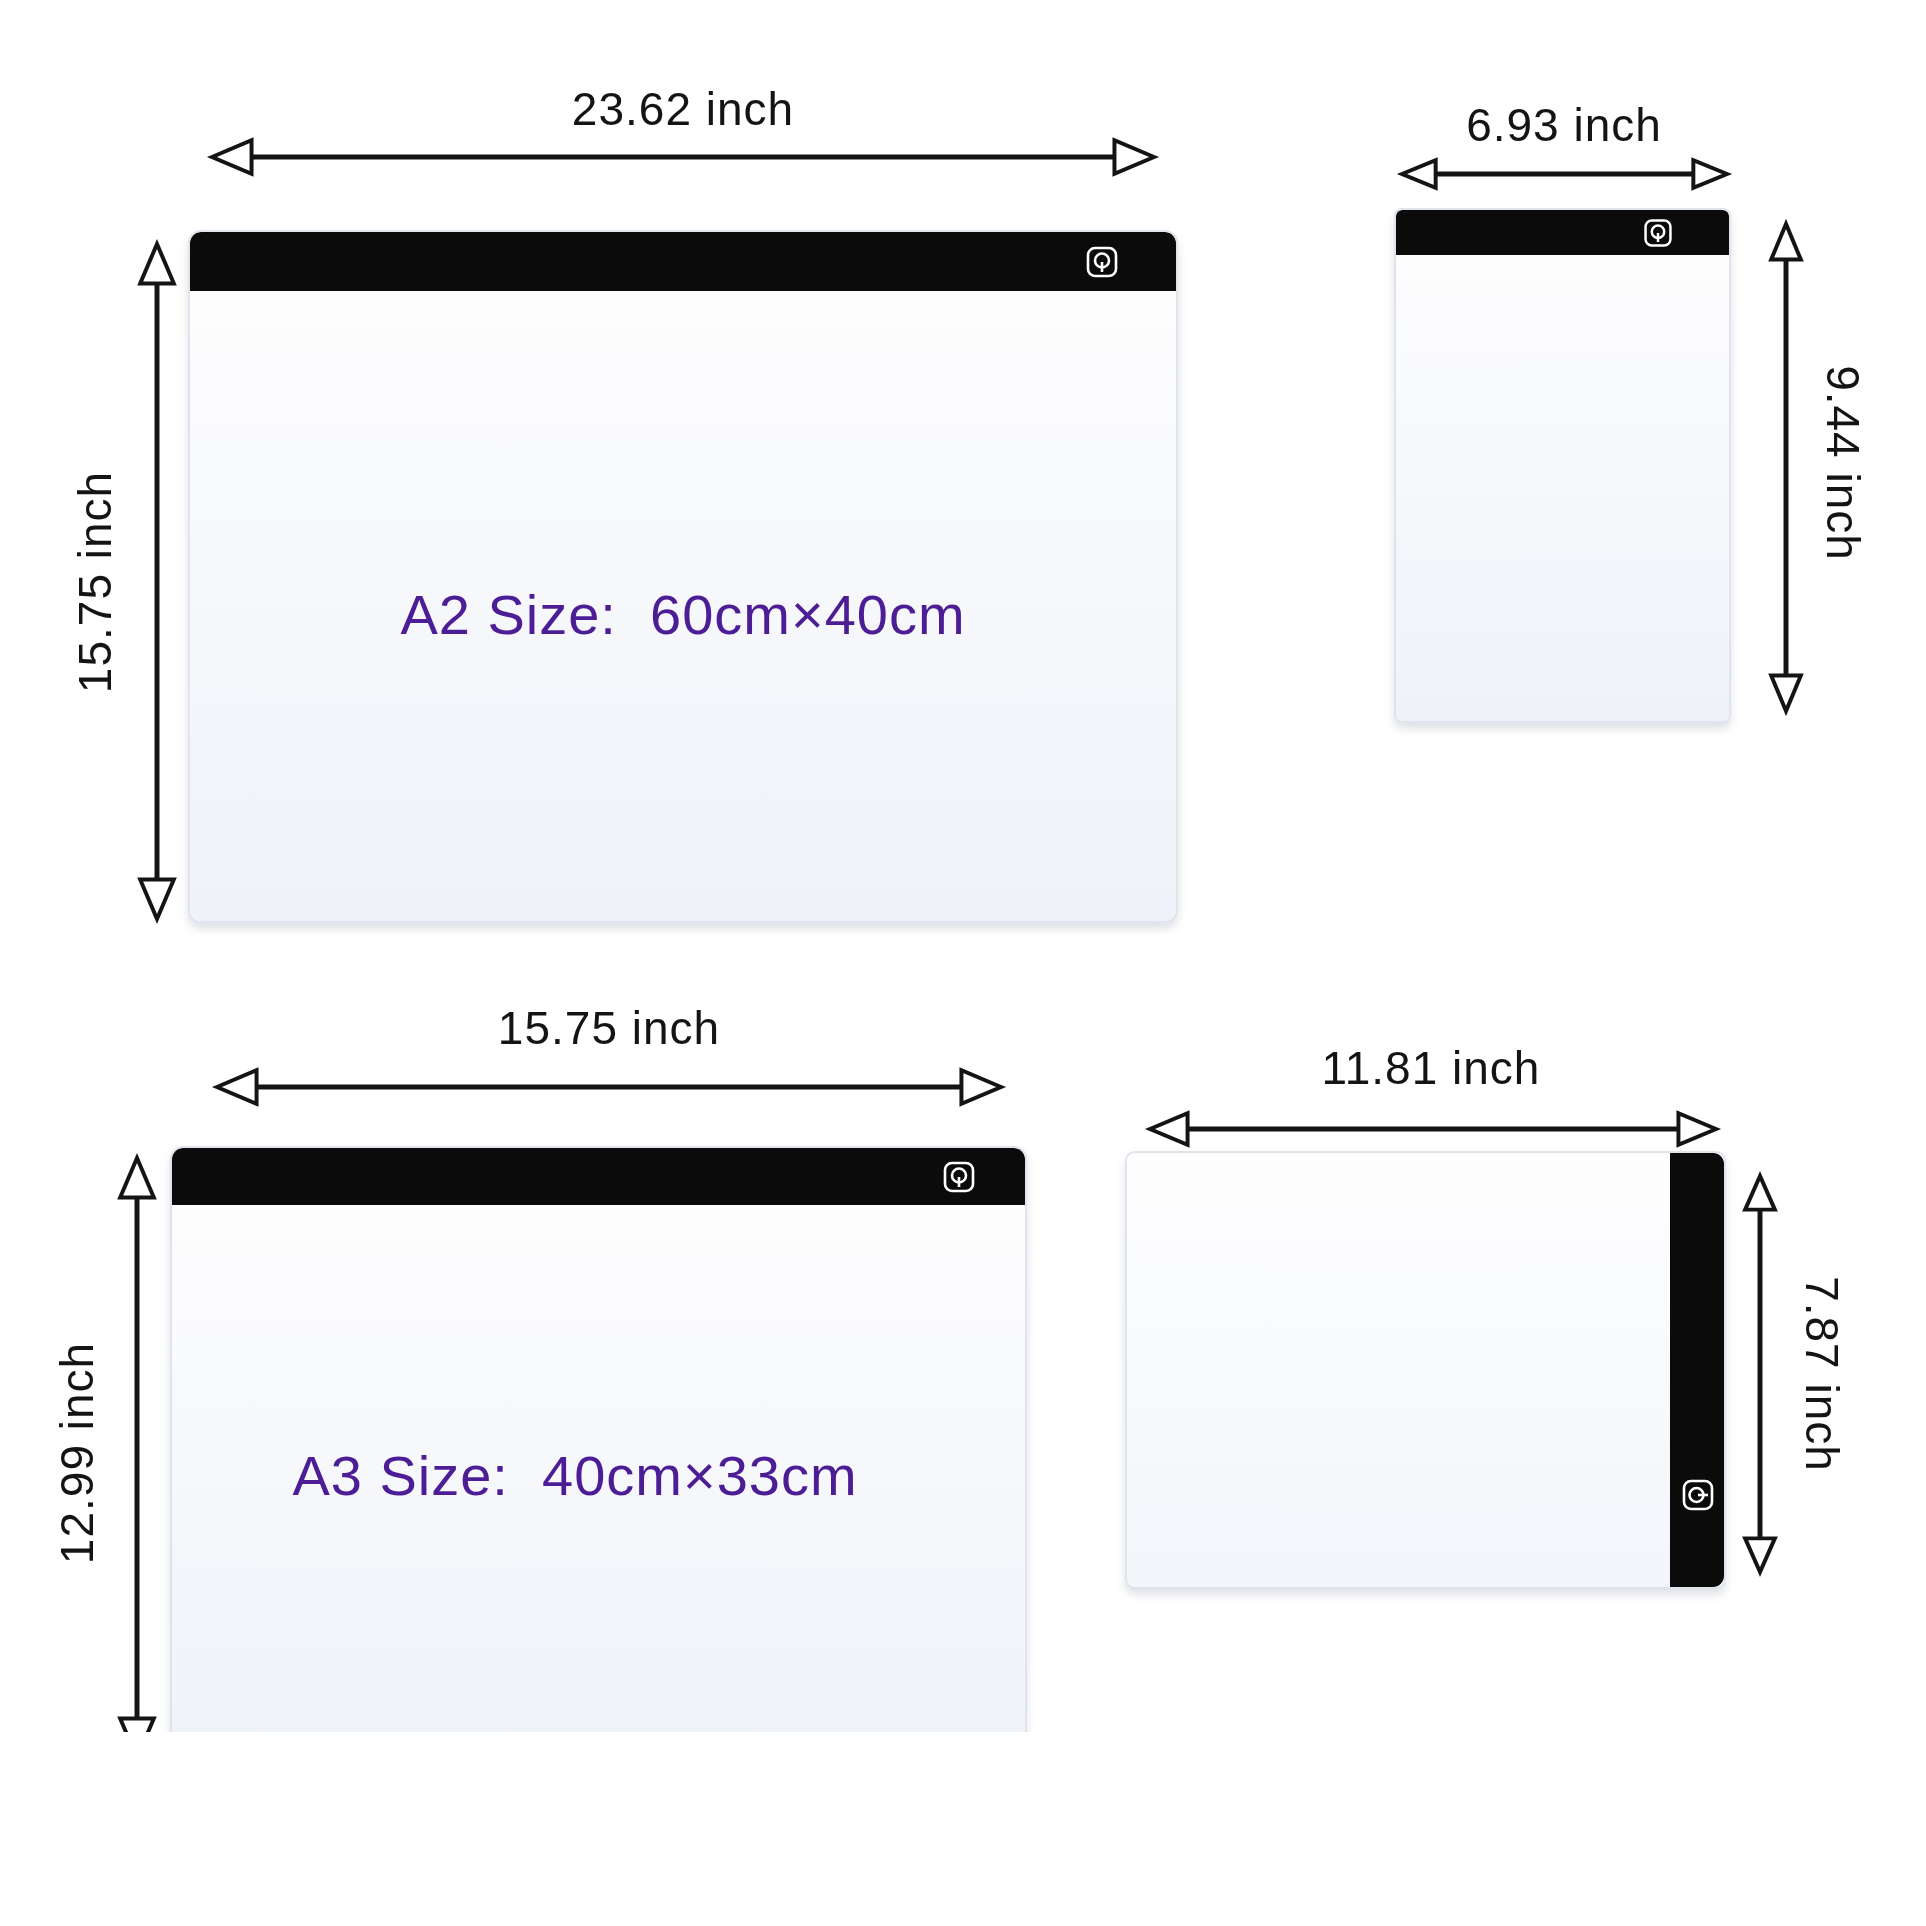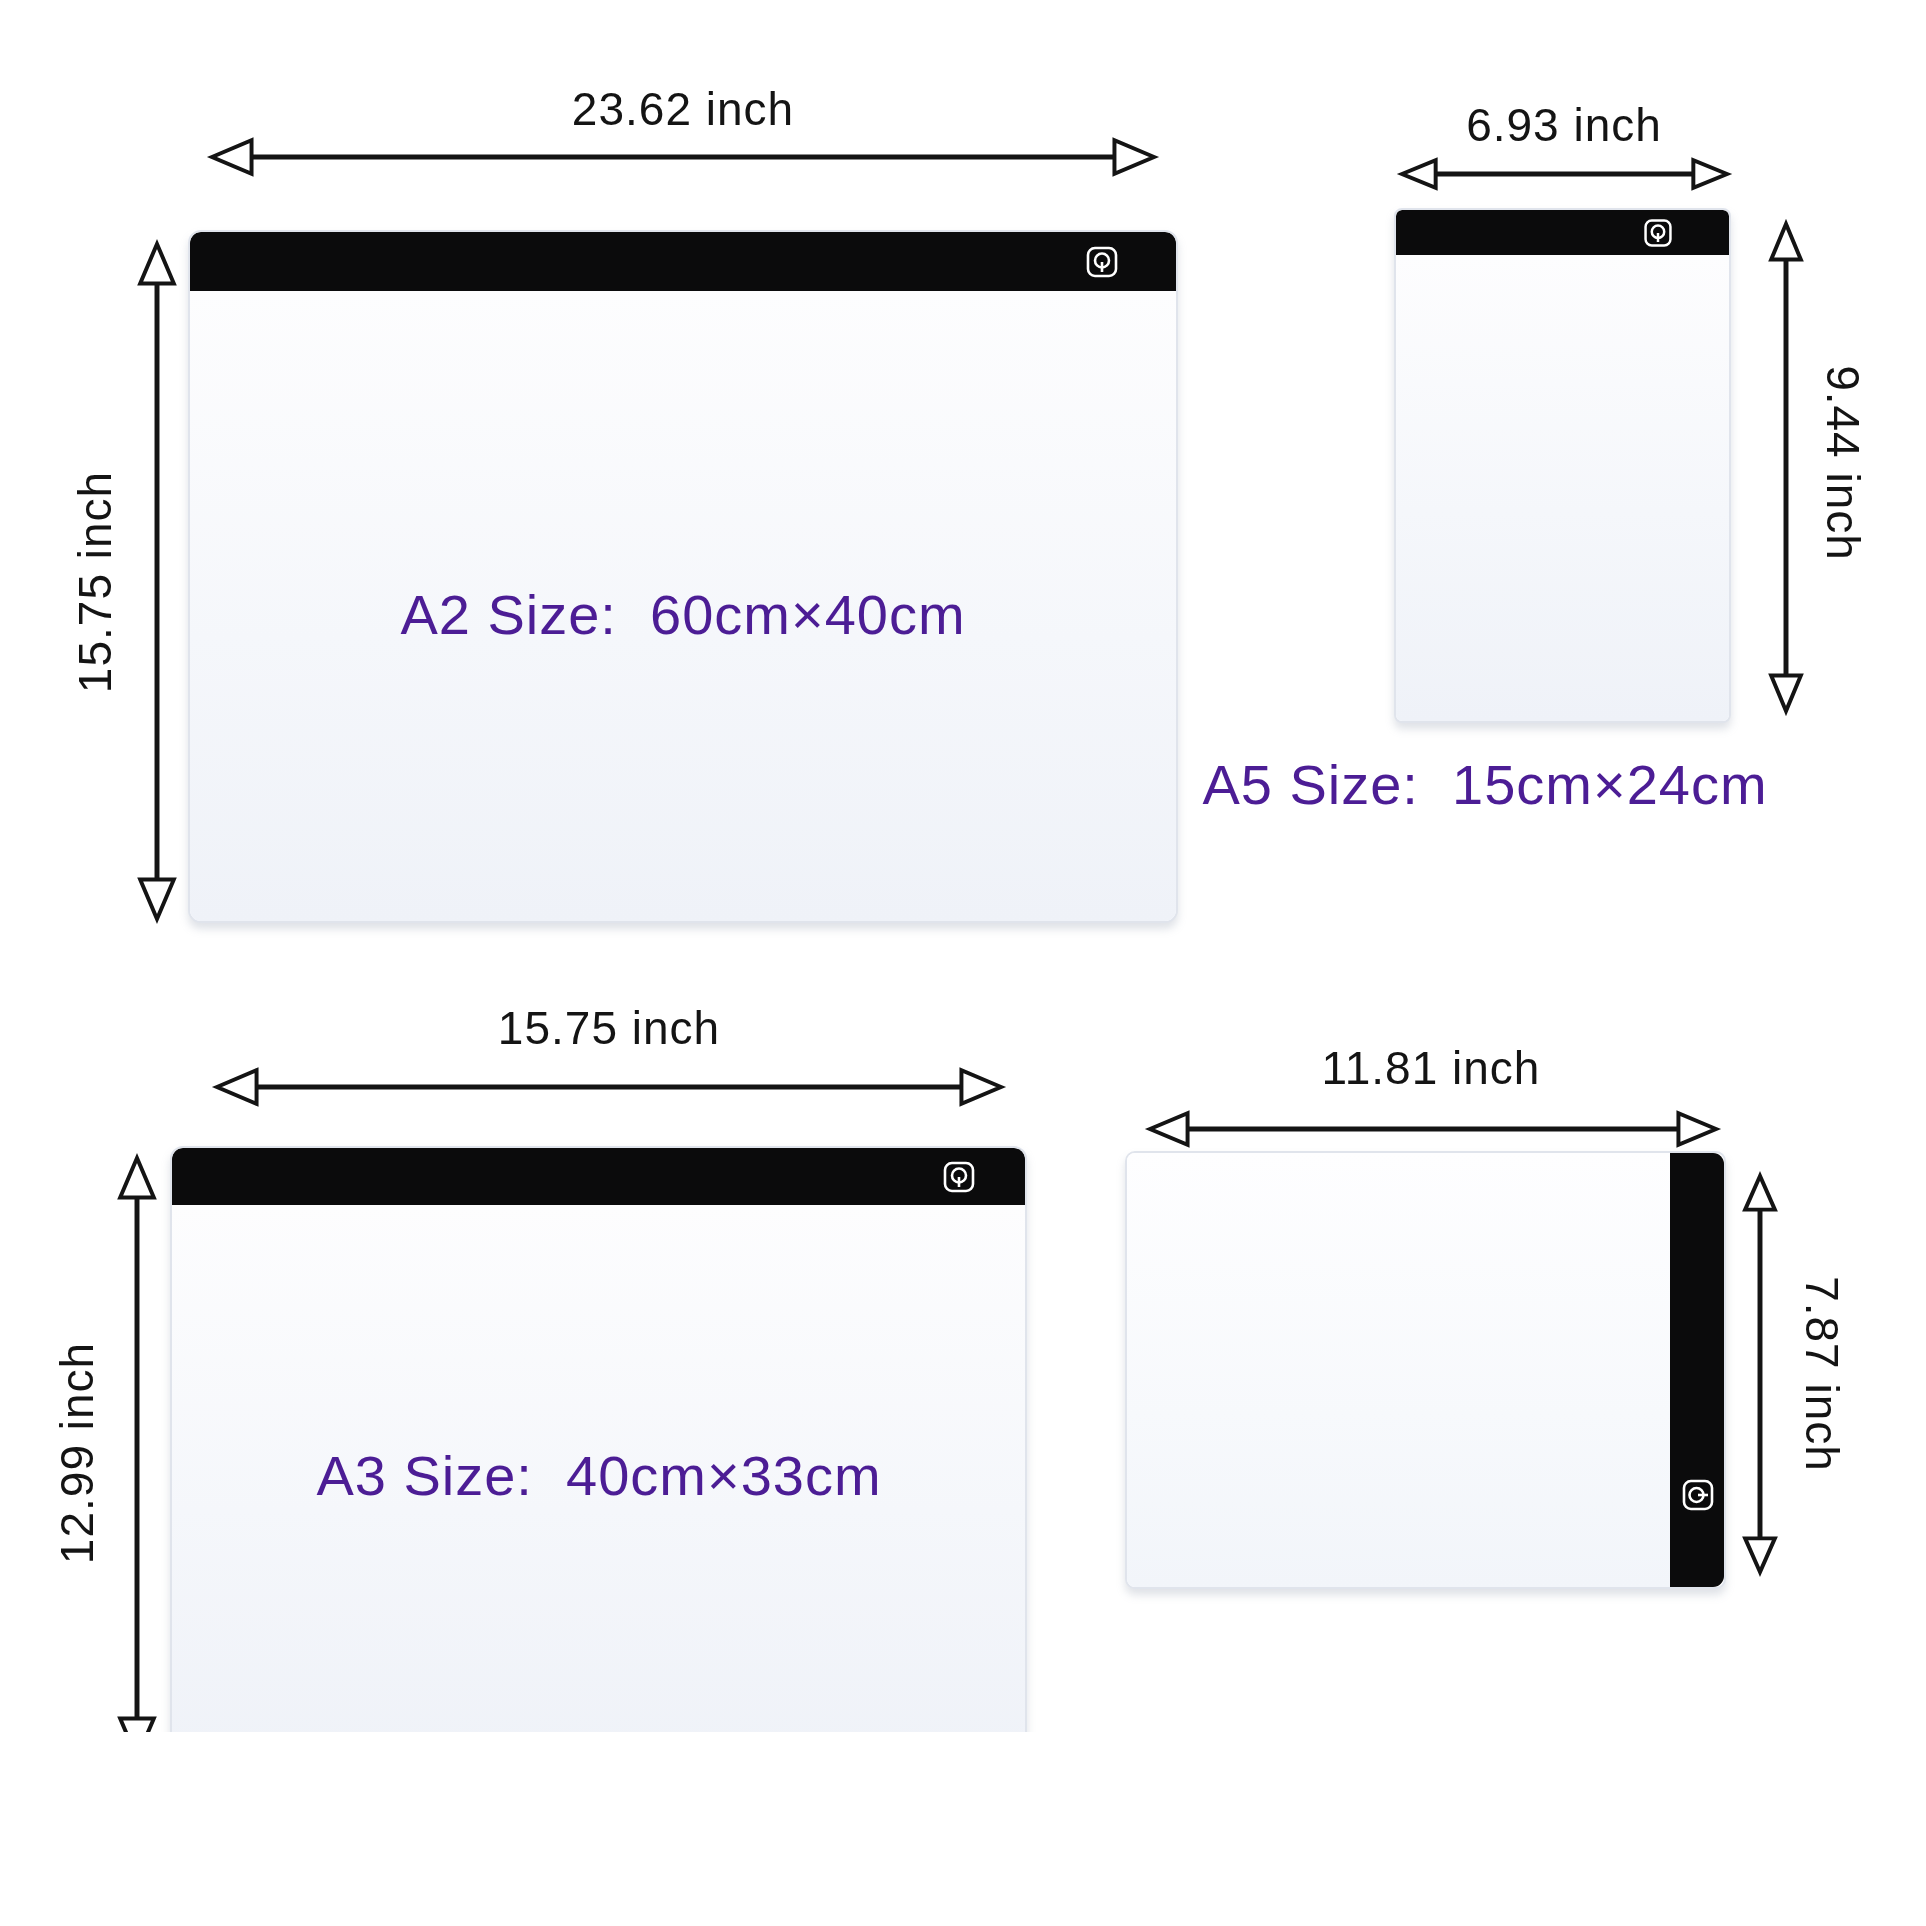--- a/index.html
+++ b/index.html
@@ -116,42 +116,41 @@
   </div>
 
   <svg class="arrow" style="left:1766px;top:220px;" width="40" height="495" viewBox="0 0 40 500">
     <line x1="20" y1="30" x2="20" y2="470" stroke="#141414" stroke-width="5"></line>
     <polygon points="20,4 5,40 35,40" fill="#ffffff" stroke="#141414" stroke-width="4"></polygon>
     <polygon points="20,496 5,460 35,460" fill="#ffffff" stroke="#141414" stroke-width="4"></polygon>
   </svg>
 
   <div class="dim-label rot-r" style="left:1843px;top:463px;">9.44 inch</div>
 
-  <div class="size-label" style="left:1485px;top:784px;">A5 Size:  15cm×24cm</div>
 
   <div class="dim-label" style="left:609px;top:1028px;">15.75 inch</div>
 
   <svg class="arrow" style="left:213px;top:1067px;" width="792" height="40" viewBox="0 0 800 40">
     <line x1="36" y1="20" x2="764" y2="20" stroke="#141414" stroke-width="5"></line>
     <polygon points="4,20 44,3 44,37" fill="#ffffff" stroke="#141414" stroke-width="4"></polygon>
     <polygon points="796,20 756,3 756,37" fill="#ffffff" stroke="#141414" stroke-width="4"></polygon>
   </svg>
 
   <div class="pad" style="left:170px;top:1146px;width:857px;height:616px;">
     <div class="bar-top" style="height:57px;">
       <svg class="power" style="right:48px;top:11px;" width="36" height="36" viewBox="0 0 36 36">
         <rect x="4" y="4" width="28" height="28" rx="7" fill="none" stroke="#ffffff" stroke-width="2.6"></rect>
         <circle cx="18" cy="16.5" r="7" fill="none" stroke="#ffffff" stroke-width="2.6"></circle>
         <line x1="18" y1="18" x2="18" y2="28" stroke="#ffffff" stroke-width="2.6"></line>
       </svg>
     </div>
     <div class="surface-below" style="top:57px;"></div>
   </div>
 
-  <div class="size-label" style="left:599px;top:1475px;text-align:center;">A3 Size:  40cm×33cm</div>
+  <div class="size-label" style="left:575px;top:1475px;text-align:center;">A3 Size:  40cm×33cm</div>
 
   <svg class="arrow" style="left:117px;top:1154px;" width="40" height="608" viewBox="0 0 40 614">
     <line x1="20" y1="36" x2="20" y2="578" stroke="#141414" stroke-width="5"></line>
     <polygon points="20,4 3,44 37,44" fill="#ffffff" stroke="#141414" stroke-width="4"></polygon>
     <polygon points="20,610 3,570 37,570" fill="#ffffff" stroke="#141414" stroke-width="4"></polygon>
   </svg>
 
   <div class="dim-label rot-l" style="left:77px;top:1453px;">12.99 inch</div>
 
   <div class="dim-label" style="left:1431px;top:1068px;">11.81 inch</div>

